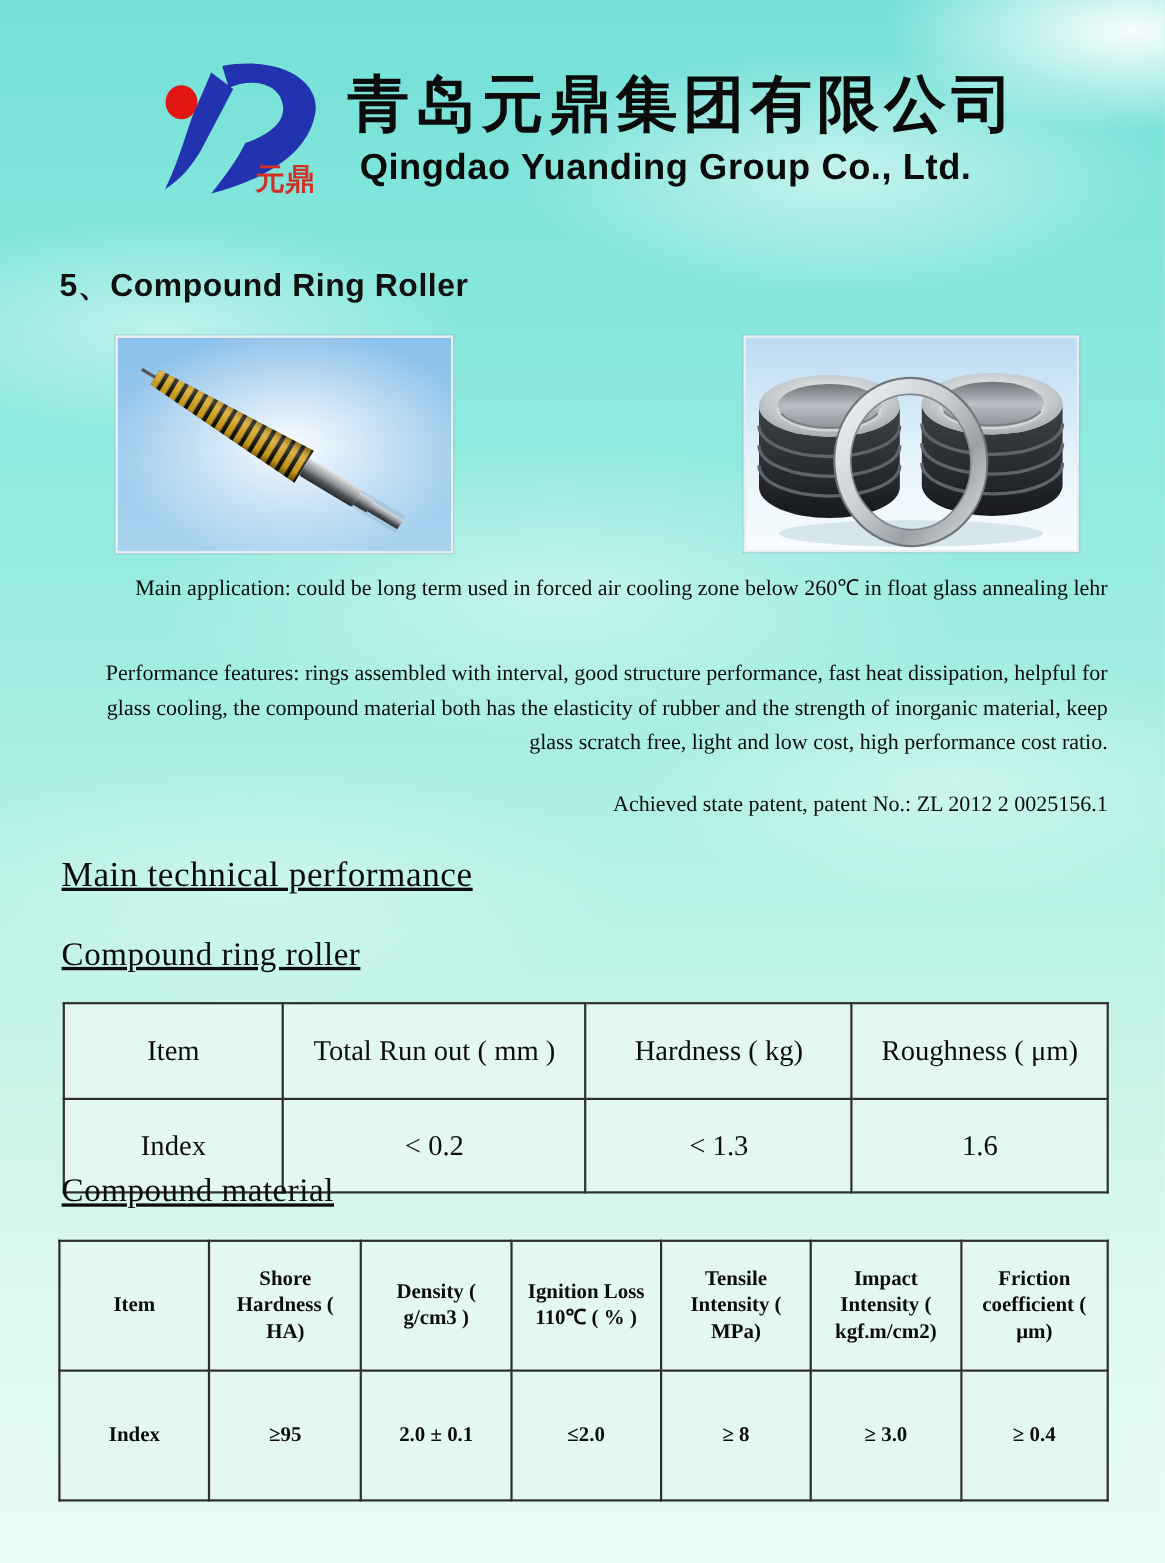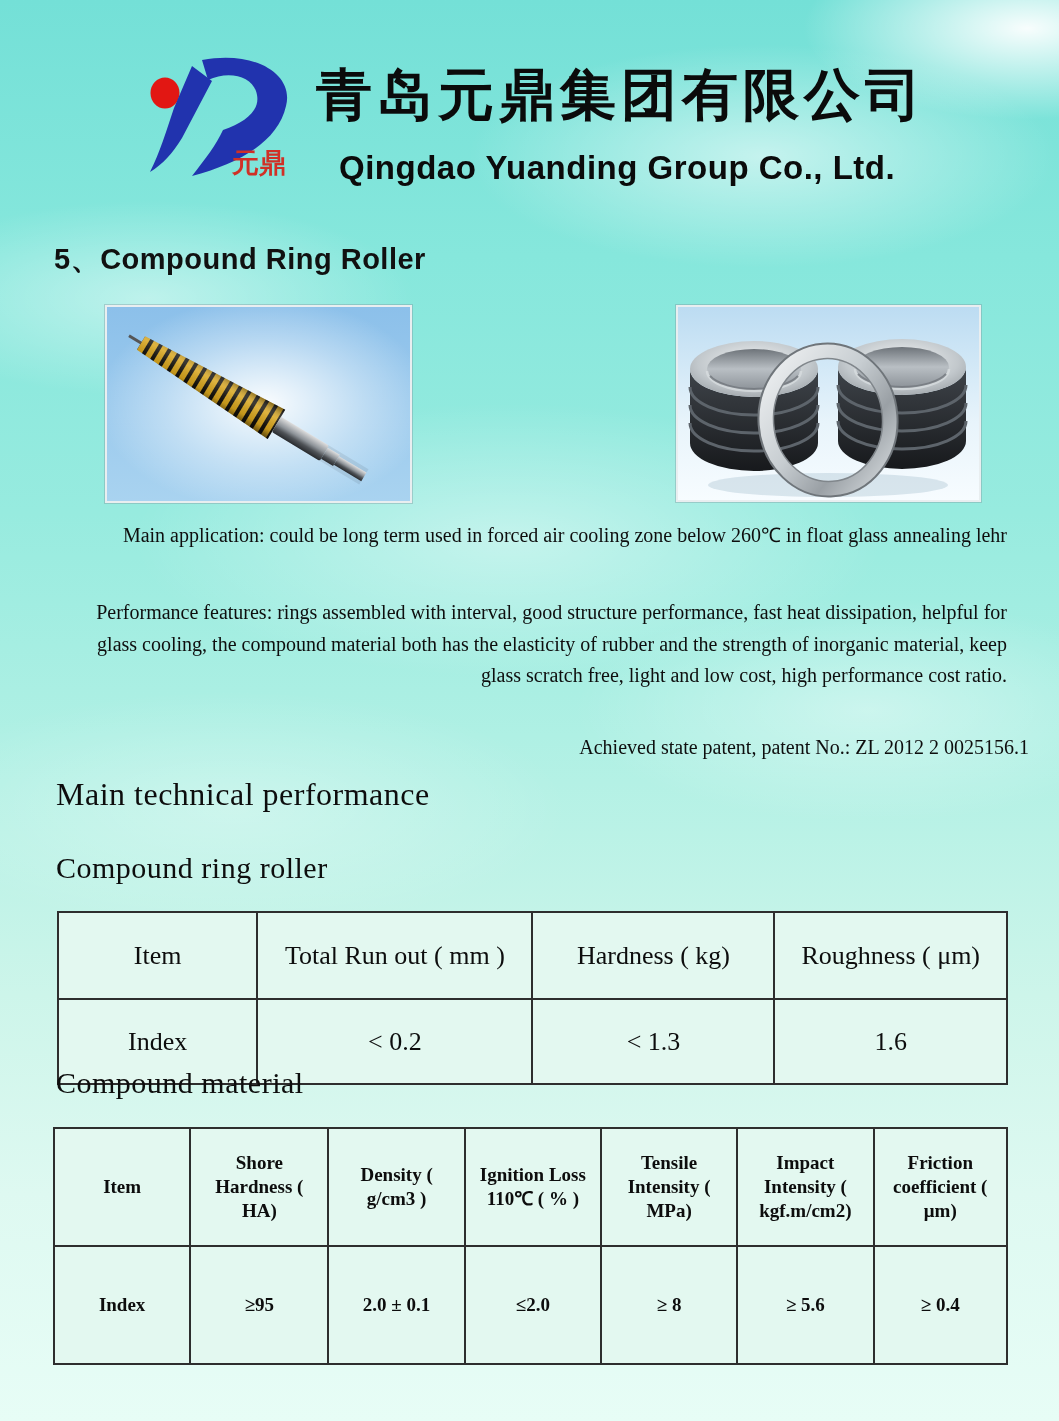--- a/index.html
+++ b/index.html
@@ -19,25 +19,24 @@
       linear-gradient(180deg,#74e0d7 0%, #86e7dc 18%, #97ebdf 36%, #b4f1e5 55%, #cdf5ea 70%, #def9f1 84%, #e7fdf6 100%);
   }
   .abs{position:absolute;}
   .title-zh{
     left:316px;top:58px;width:640px;
     font-family:Liberation Serif, serif;
     font-weight:800;font-size:56px;letter-spacing:5px;
     color:#0b0b0b;white-space:nowrap;
   }
   .title-en{
-    left:339px;top:133px;
+    left:327px;top:133px;
     font-family:"Liberation Sans",sans-serif;
     font-weight:bold;font-size:33px;letter-spacing:.5px;color:#0b0b0b;
     white-space:nowrap;
-    margin-top:16px;
   }
   .section-title{
     left:54px;top:240px;
     font-family:"Liberation Sans",sans-serif;
     font-weight:bold;font-size:29px;color:#111;
     letter-spacing:.5px;
   }
   .photo{
     border:2px solid #e9eef0;
     box-shadow:0 0 0 1px rgba(120,140,150,.35);
@@ -46,20 +45,21 @@
   .photo svg{display:block;}
   .para{
     left:55px;width:952px;
     font-size:20px;line-height:31.5px;color:#0e0e0e;
     text-align:right;
   }
   .h-serif{
     left:56px;
     font-size:31px;color:#0d0d0d;font-weight:500;
     letter-spacing:.5px;
+    text-decoration:underline;
   }
   table{
     border-collapse:collapse;
     background:#e3f8f0;
     table-layout:fixed;
   }
   th,td{
     border:2px solid #2e2e2e;
     text-align:center;vertical-align:middle;
     font-weight:normal;
@@ -192,21 +192,21 @@
       <g transform="translate(150,113) rotate(-4)">
         <ellipse cx="0" cy="0" rx="62" ry="69" fill="none" stroke="url(#ringfront)" stroke-width="15"></ellipse>
         <ellipse cx="0" cy="0" rx="69.5" ry="76.5" fill="none" stroke="#6f757a" stroke-width="2"></ellipse>
         <ellipse cx="0" cy="0" rx="54.5" ry="61.5" fill="none" stroke="#80868b" stroke-width="1.5"></ellipse>
       </g>
     </svg>
   </div>
 
   <div class="abs para" style="top:520px;">Main application: could be long term used in forced air cooling zone below 260℃ in float glass annealing lehr</div>
   <div class="abs para" style="top:597px;">Performance features: rings assembled with interval, good structure performance, fast heat dissipation, helpful for glass cooling, the compound material both has the elasticity of rubber and the strength of inorganic material, keep glass scratch free, light and low cost, high performance cost ratio.</div>
-  <div class="abs para" style="top:732px;margin-left:22px;">Achieved state patent, patent No.: ZL 2012 2 0025156.1</div>
+  <div class="abs para" style="top:716px;">Achieved state patent, patent No.: ZL 2012 2 0025156.1</div>
 
   <div class="abs h-serif" style="top:776px;font-size:32px;">Main technical performance</div>
   <div class="abs h-serif" style="top:851px;font-size:30px;">Compound ring roller</div>
 
   <table class="abs t1">
     <colgroup>
       <col style="width:21%">
         <col style="width:29%">
         <col style="width:25.5%">
         <col style="width:24.5%">
@@ -248,19 +248,19 @@
       <th>Tensile Intensity ( MPa)</th>
       <th>Impact Intensity ( kgf.m/cm2)</th>
       <th>Friction coefficient ( μm)</th>
     </tr>
     <tr>
       <td>Index</td>
       <td>≥95</td>
       <td>2.0 ± 0.1</td>
       <td>≤2.0</td>
       <td>≥ 8</td>
-      <td>≥ 5.6</td>
+      <td>≥ 3.0</td>
       <td>≥ 0.4</td>
     </tr>
   </tbody>
     </table>
 
 </div>
 
 </body></html>

